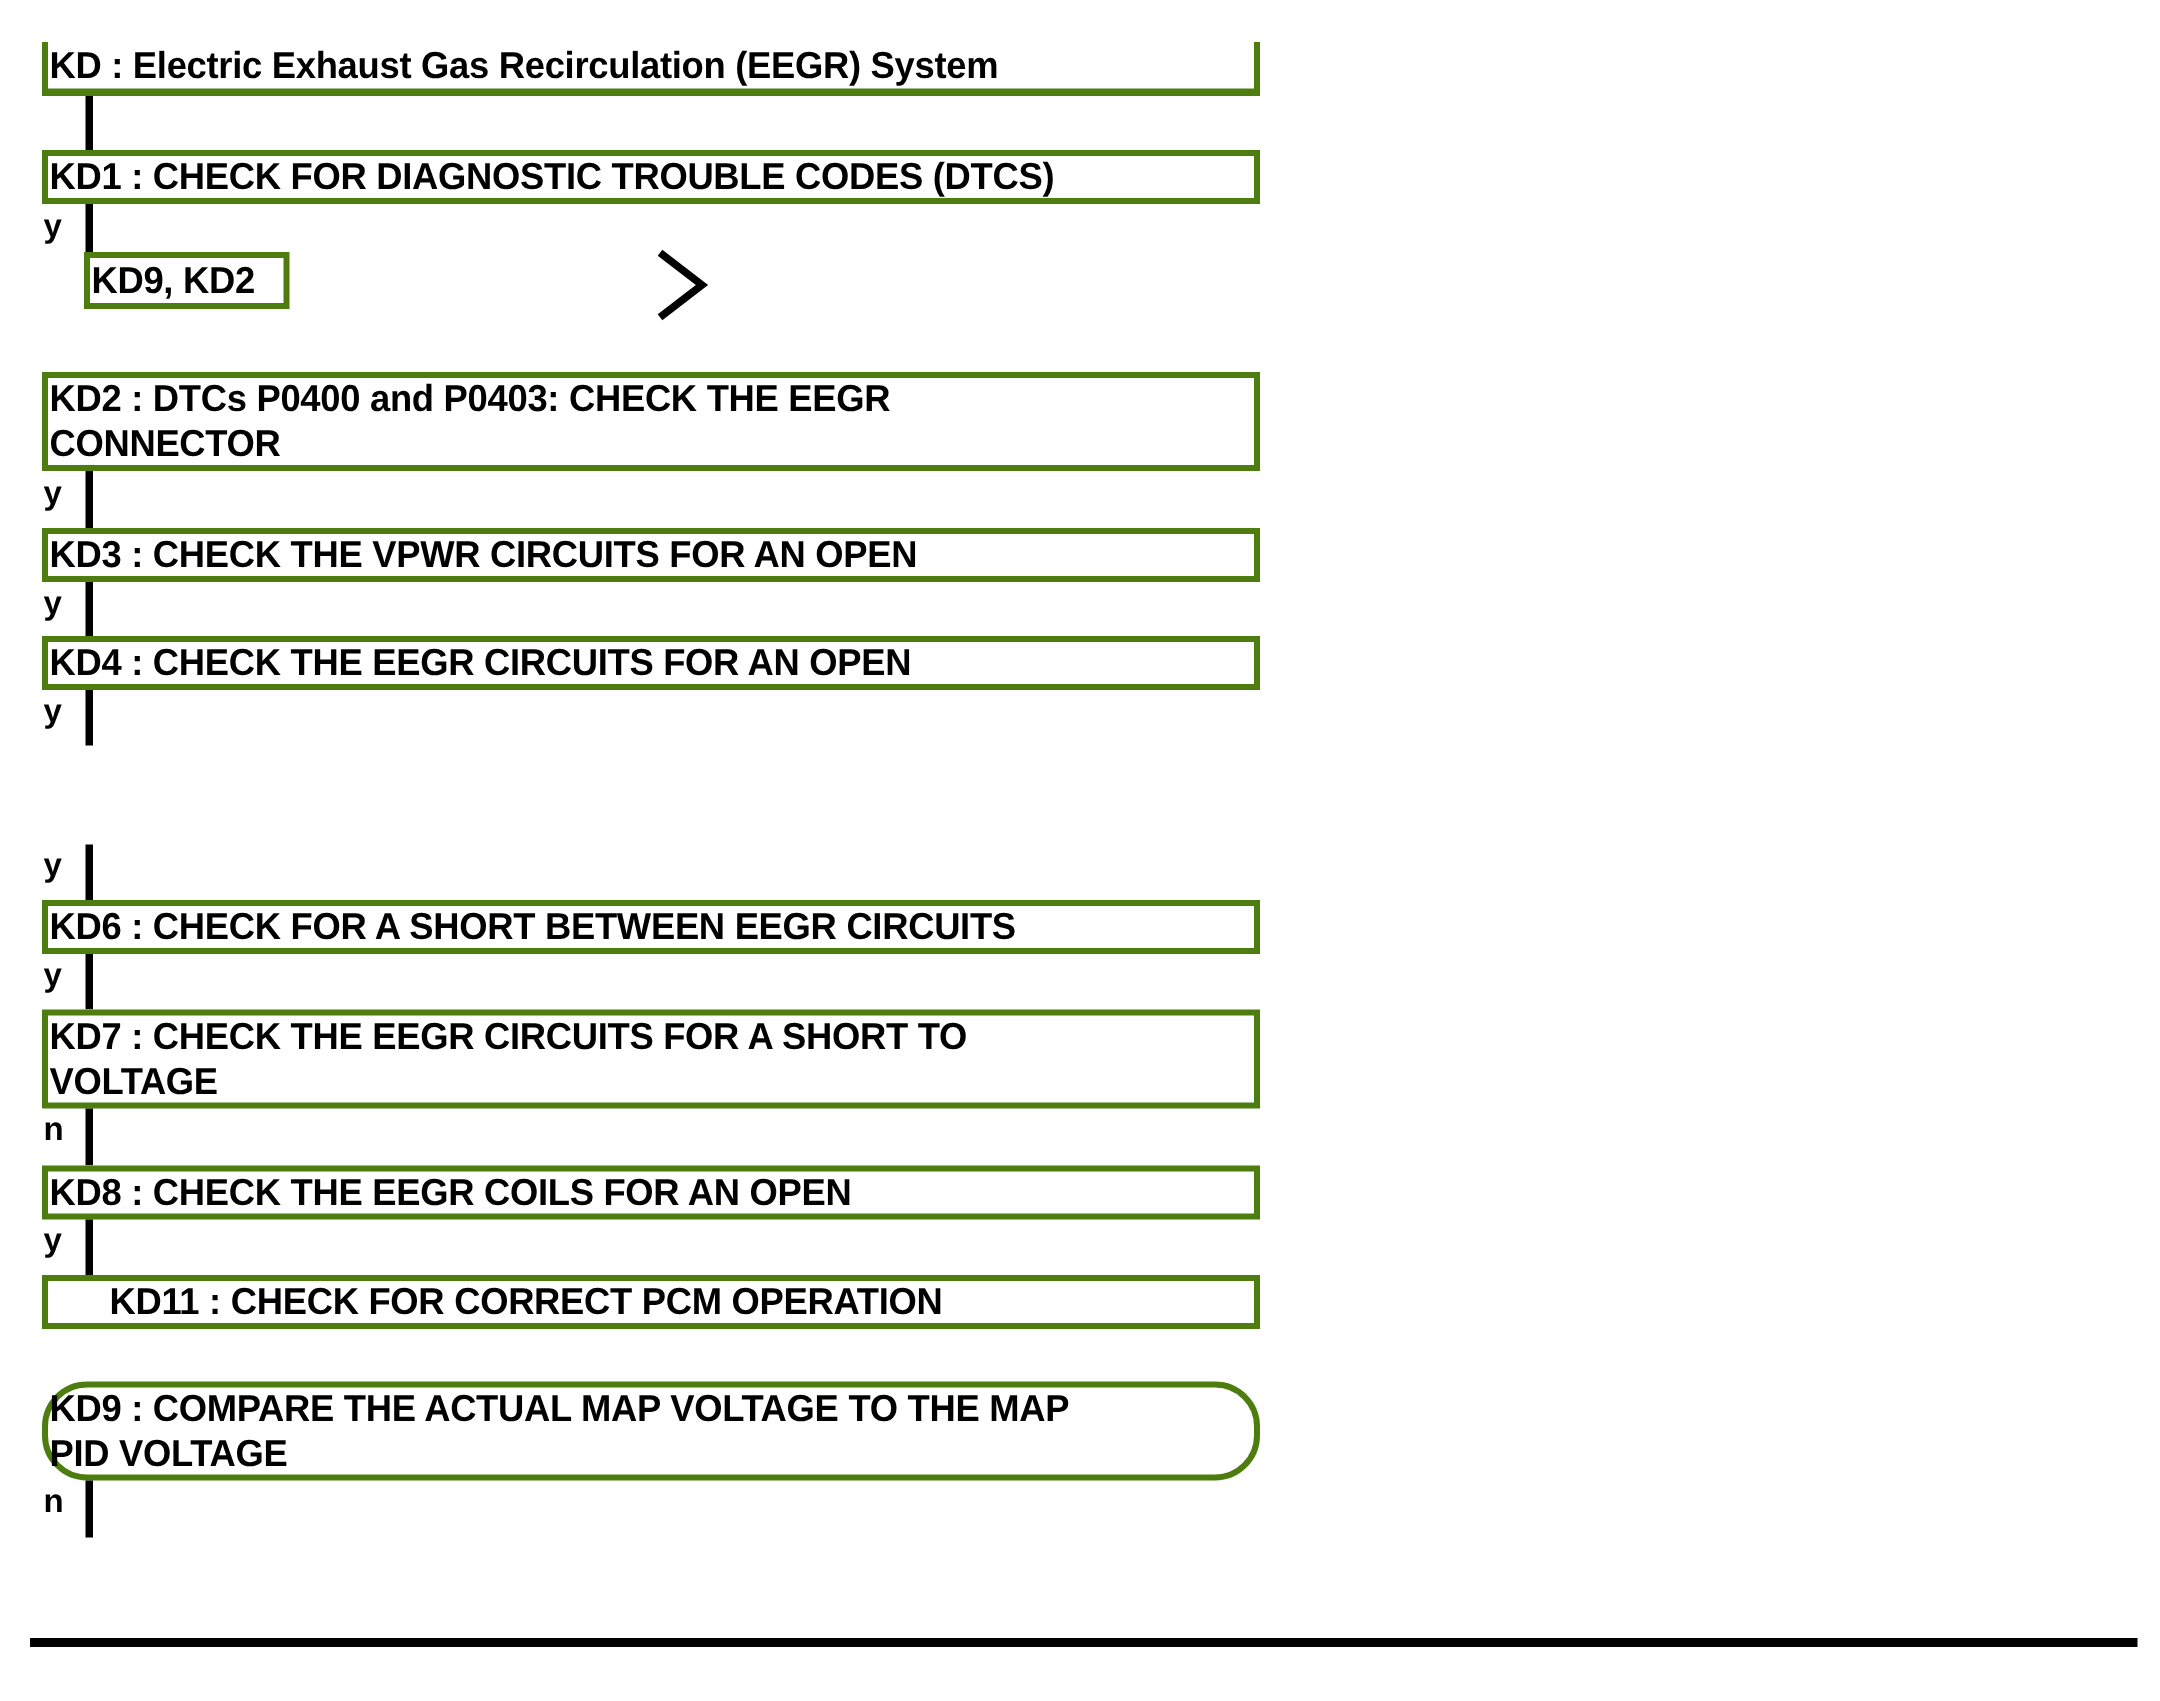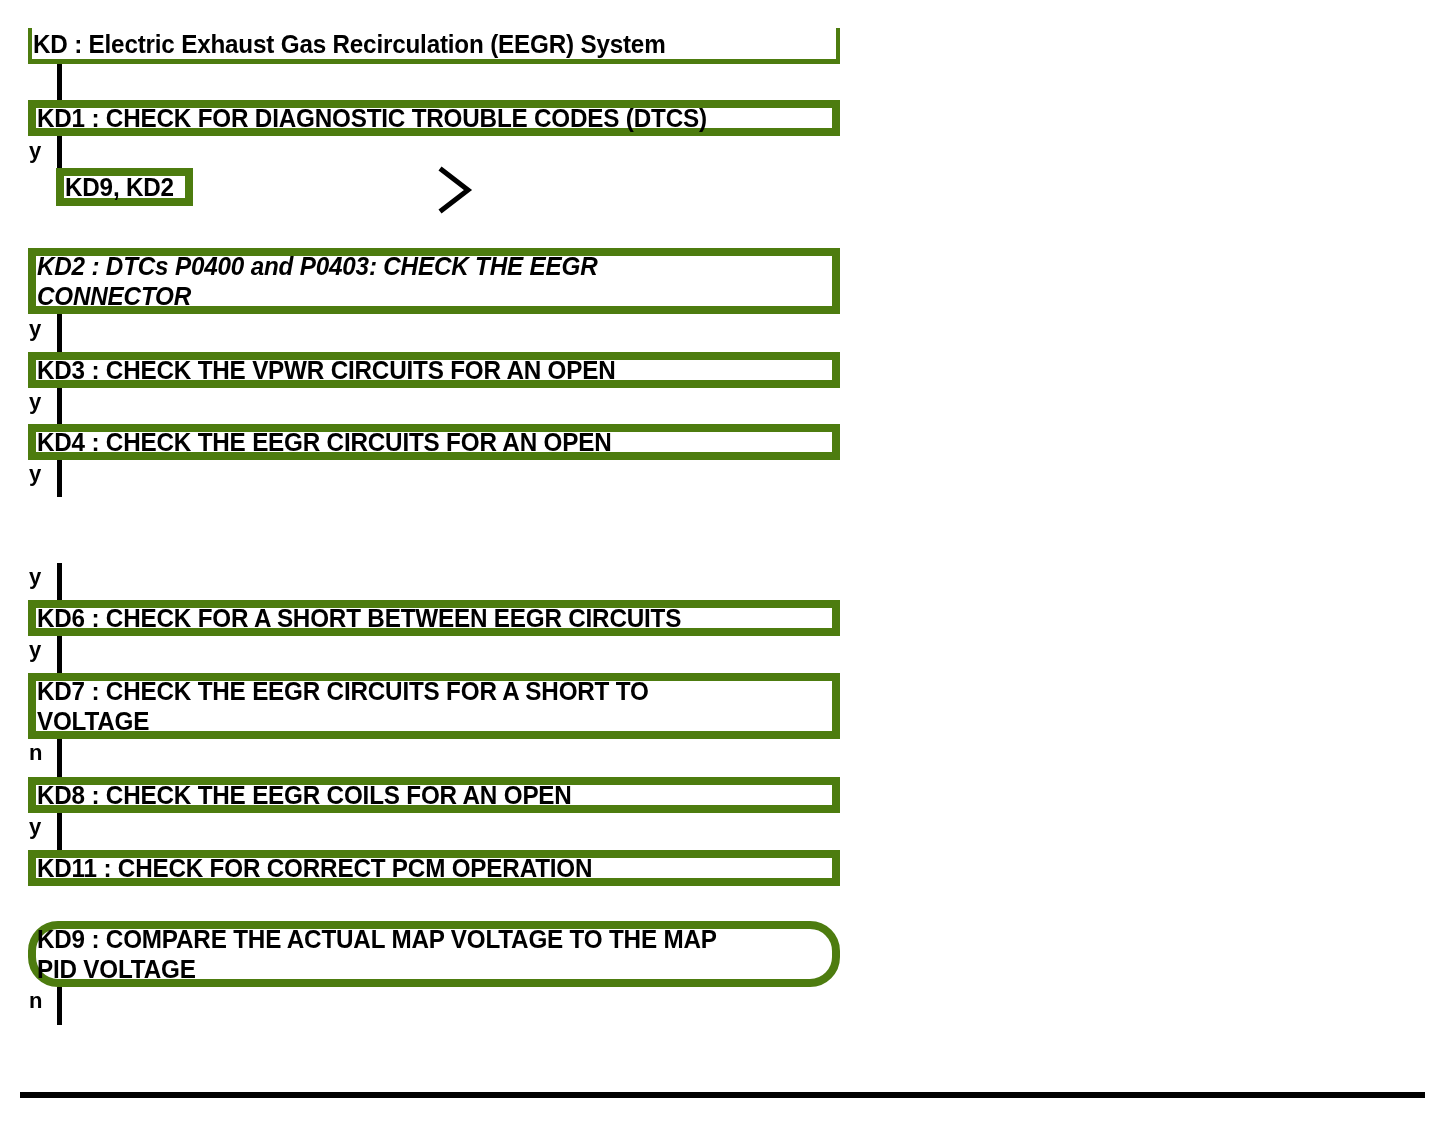--- a/index.html
+++ b/index.html
@@ -25,21 +25,21 @@
     height: 1038px;
   }
 
   
   .node {
     position: absolute;
     left: 28px;
     width: 812px;
     box-sizing: border-box;
     background: #ffffff;
-    border: 8px solid #4d7c0f;
+    border: 4px solid #4d7c0f;
     display: flex;
     align-items: center;
   }
   .node .label {
     font-size: 25px;
     font-weight: bold;
     line-height: 30px;
     letter-spacing: -0.2px;
     white-space: pre-line;
     padding: 0 0 0 1px;
@@ -123,21 +123,21 @@
   <div class="node small" style="top:168px;margin-left:28px;">
     <span class="label">KD9, KD2</span>
   </div>
 
   <div class="chevron">
     <svg width="44" height="52" viewBox="0 0 44 52" aria-hidden="true">
       <polyline points="8,6 34,26 8,46" fill="none" stroke="#000000" stroke-width="5" stroke-linecap="square" stroke-linejoin="miter"></polyline>
     </svg>
   </div>
 
-  <div class="node h2line" style="top:248px;font-style:italic;">
+  <div class="node h2line" style="top:248px;">
     <span class="label">KD2 : DTCs P0400 and P0403: CHECK THE EEGR
 CONNECTOR</span>
   </div>
 
   <div class="connector" style="top:314px; height:38px;"></div>
   <div class="edge-label" style="left:29px; top:318px;">y</div>
 
   <div class="node h1line" style="top:352px;">
     <span class="label">KD3 : CHECK THE VPWR CIRCUITS FOR AN OPEN</span>
   </div>
@@ -171,21 +171,21 @@
   <div class="connector" style="top:739px; height:38px;"></div>
   <div class="edge-label" style="left:29px; top:742px;">n</div>
 
   <div class="node h1line" style="top:777px;text-align:right;">
     <span class="label">KD8 : CHECK THE EEGR COILS FOR AN OPEN</span>
   </div>
 
   <div class="connector" style="top:813px; height:37px;"></div>
   <div class="edge-label" style="left:29px; top:816px;">y</div>
 
-  <div class="node h1line" style="top:850px;">
+  <div class="node h1line" style="top:850px;padding-left:40px;">
     <span class="label">KD11 : CHECK FOR CORRECT PCM OPERATION</span>
   </div>
 
   <div class="node h2line" style="top:921px;border-radius:30px;">
     <span class="label">KD9 : COMPARE THE ACTUAL MAP VOLTAGE TO THE MAP
 PID VOLTAGE</span>
   </div>
 
   <div class="connector" style="top:987px; height:38px;"></div>
   <div class="edge-label" style="left:29px; top:990px;">n</div>

